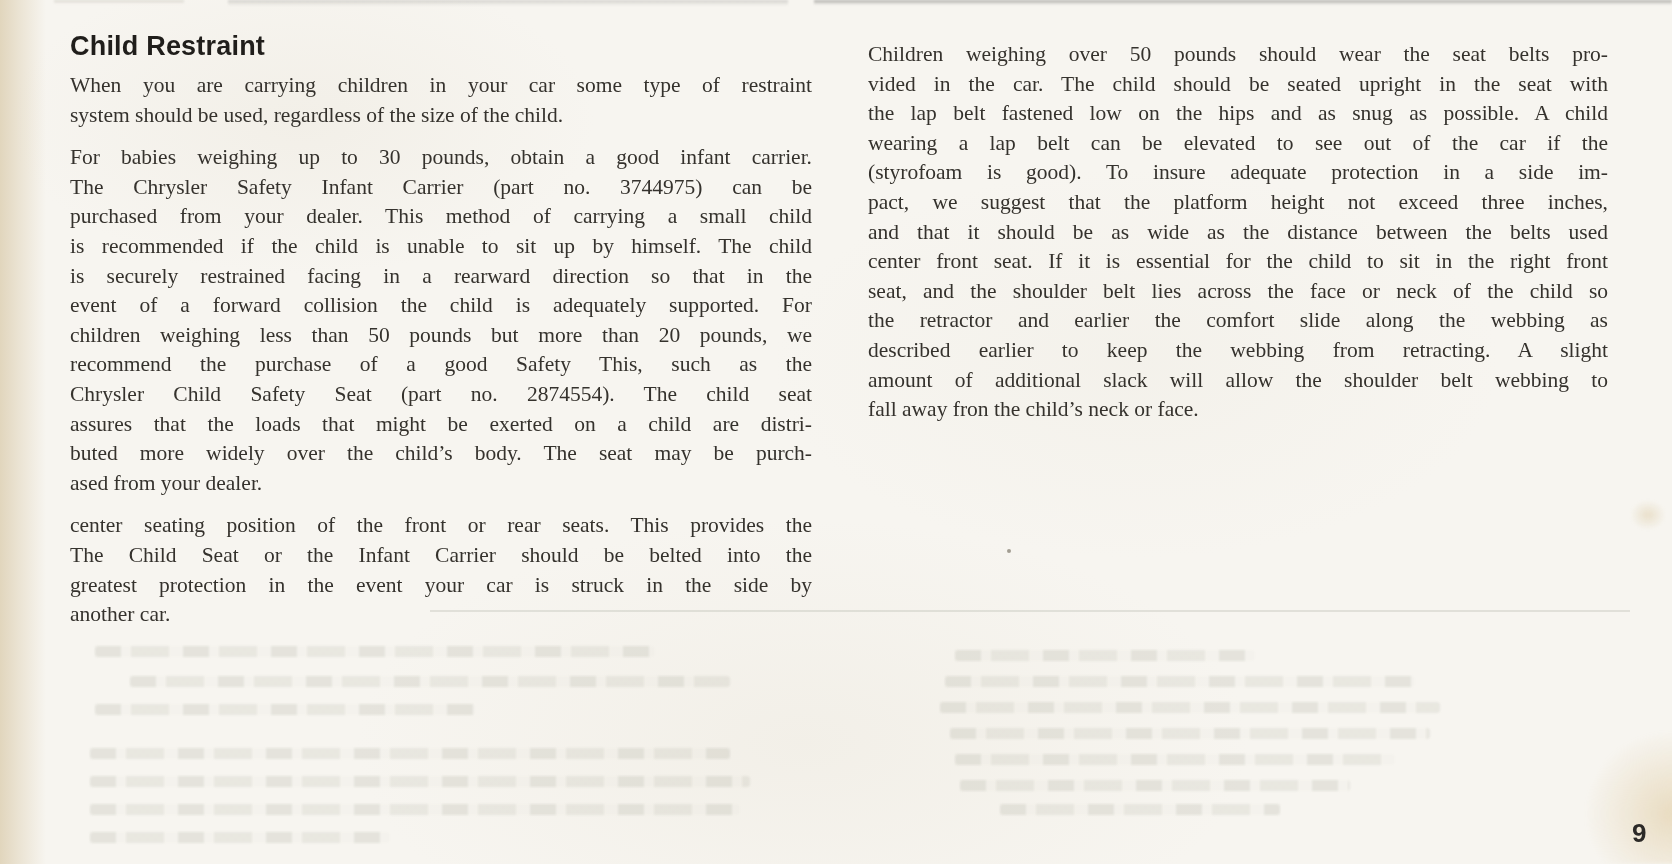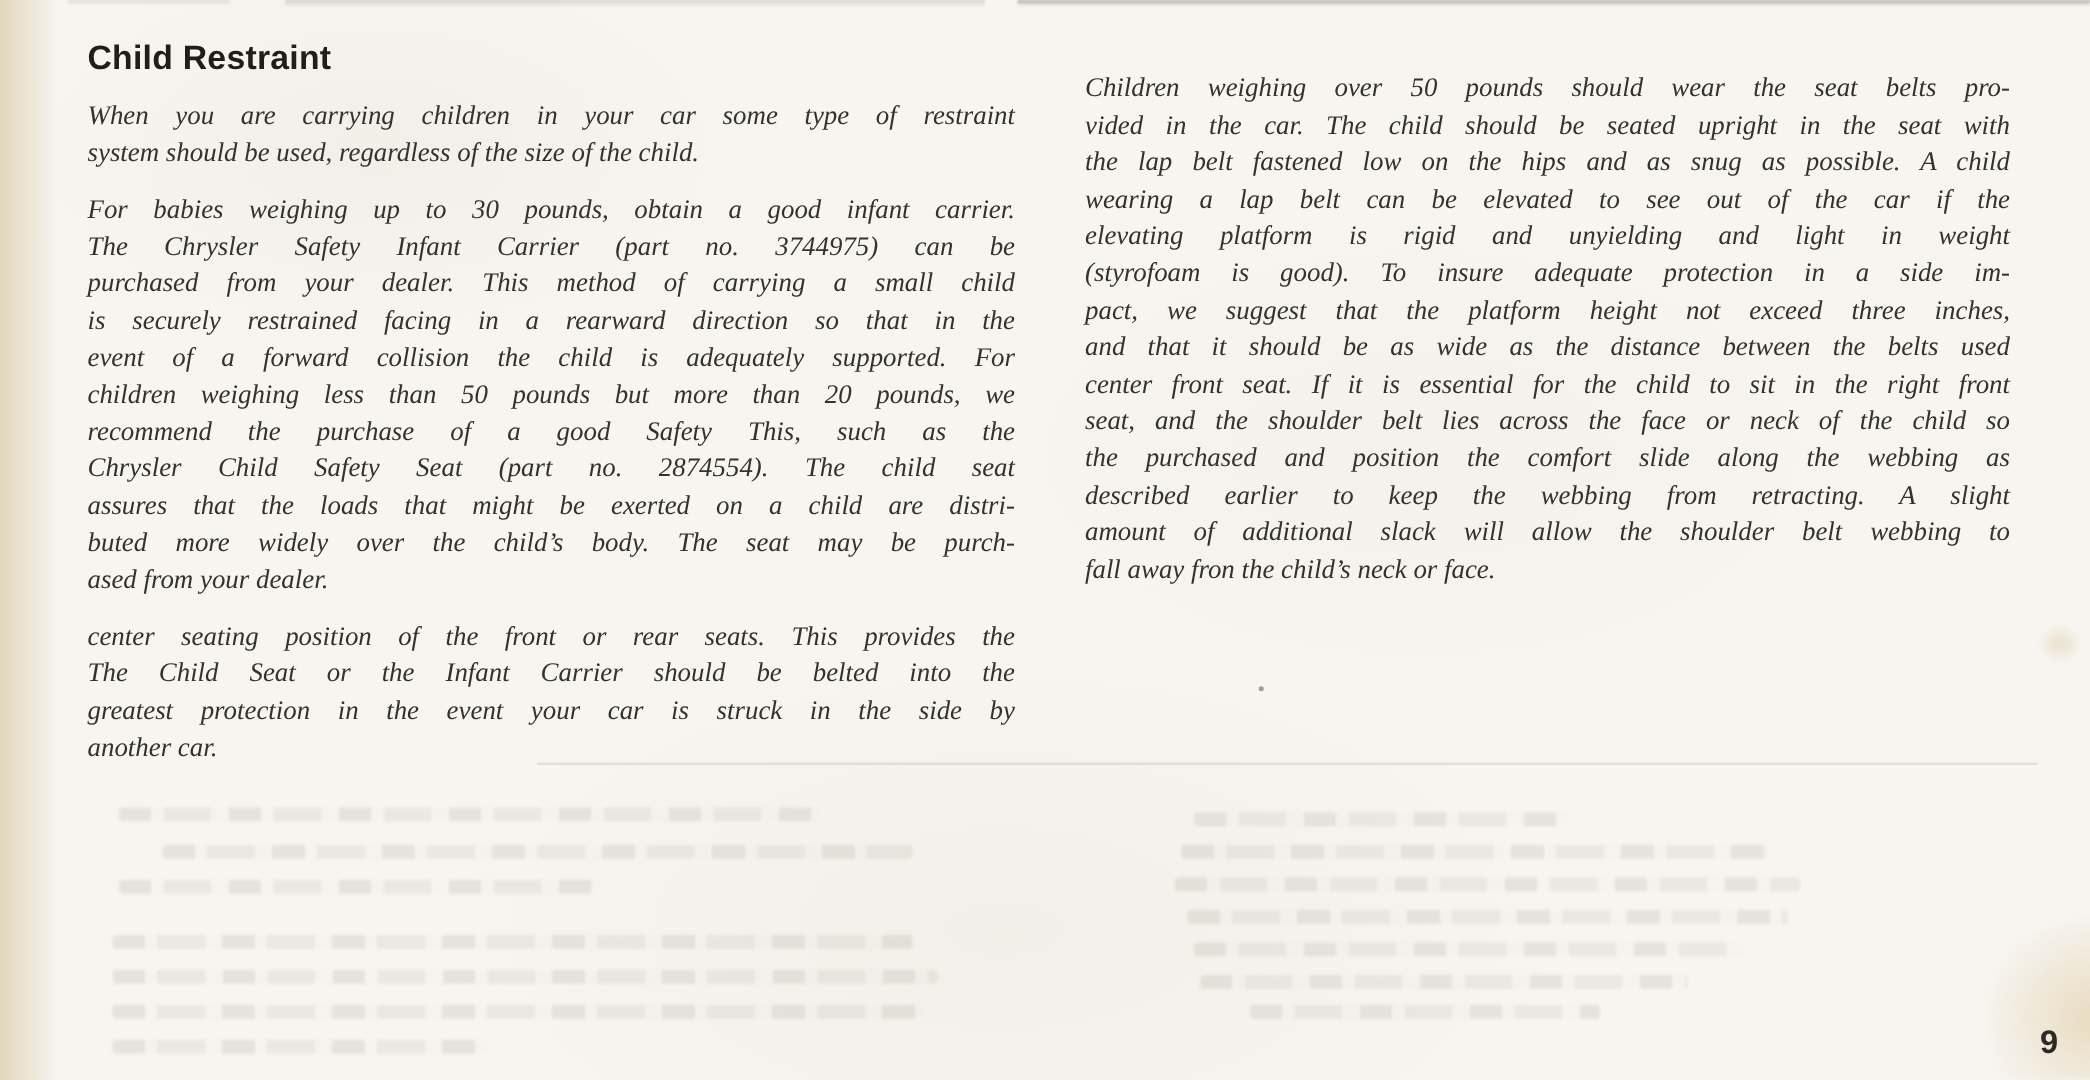--- a/index.html
+++ b/index.html
@@ -45,21 +45,21 @@
   .col-right { left: 868px; top: 40px; width: 740px; }
   .heading {
     font-family: "Liberation Sans", sans-serif;
     font-weight: 700;
     font-size: 27px;
     line-height: 32px;
     color: #201e1b;
     margin: 0 0 9px 0;
     letter-spacing: 0.2px;
   }
-  .para { margin: 16px 0 13px 0; font-size: 21.5px; font-style: italic; }
+  .para { margin: 0 0 13px 0; font-size: 21.5px; }
   .para .line {
     line-height: 29.6px;
     text-align: justify;
     text-align-last: justify;
     white-space: normal;
     color: #35322d;
   }
   .para .line.last { text-align-last: left; }
   .page-number {
     position: absolute;
@@ -123,20 +123,21 @@
   <div class="col col-left">
     <h1 class="heading">Child Restraint</h1>
     <div class="para">
         <div class="line">When you are carrying children in your car some type of restraint</div>
         <div class="line last">system should be used, regardless of the size of the child.</div>
       </div>
     <div class="para">
         <div class="line">For babies weighing up to 30 pounds, obtain a good infant carrier.</div>
         <div class="line">The Chrysler Safety Infant Carrier (part no. 3744975) can be</div>
         <div class="line">purchased from your dealer. This method of carrying a small child</div>
+        <div class="line">is recommended if the child is unable to sit up by himself. The child</div>
         <div class="line">is securely restrained facing in a rearward direction so that in the</div>
         <div class="line">event of a forward collision the child is adequately supported. For</div>
         <div class="line">children weighing less than 50 pounds but more than 20 pounds, we</div>
         <div class="line">recommend the purchase of a good Safety This, such as the</div>
         <div class="line">Chrysler Child Safety Seat (part no. 2874554). The child seat</div>
         <div class="line">assures that the loads that might be exerted on a child are distri-</div>
         <div class="line">buted more widely over the child’s body. The seat may be purch-</div>
         <div class="line last">ased from your dealer.</div>
       </div>
     <div class="para">
@@ -146,27 +147,26 @@
         <div class="line last">another car.</div>
       </div>
   </div>
 
   <div class="col col-right">
     <div class="para">
         <div class="line">Children weighing over 50 pounds should wear the seat belts pro-</div>
         <div class="line">vided in the car. The child should be seated upright in the seat with</div>
         <div class="line">the lap belt fastened low on the hips and as snug as possible. A child</div>
         <div class="line">wearing a lap belt can be elevated to see out of the car if the</div>
-        <div class="line">elevating platform is rigid and unyielding and light in weight</div>
         <div class="line">(styrofoam is good). To insure adequate protection in a side im-</div>
         <div class="line">pact, we suggest that the platform height not exceed three inches,</div>
         <div class="line">and that it should be as wide as the distance between the belts used</div>
         <div class="line">center front seat. If it is essential for the child to sit in the right front</div>
         <div class="line">seat, and the shoulder belt lies across the face or neck of the child so</div>
-        <div class="line">the purchased and position the comfort slide along the webbing as</div>
+        <div class="line">the retractor and earlier the comfort slide along the webbing as</div>
         <div class="line">described earlier to keep the webbing from retracting. A slight</div>
         <div class="line">amount of additional slack will allow the shoulder belt webbing to</div>
         <div class="line last">fall away fron the child’s neck or face.</div>
       </div>
   </div>
 
   <div class="ghost-rule"></div>
 
   <div class="ghost" style="left:95px;  top:646px; width:560px;"></div>
   <div class="ghost" style="left:130px; top:676px; width:600px;"></div>

